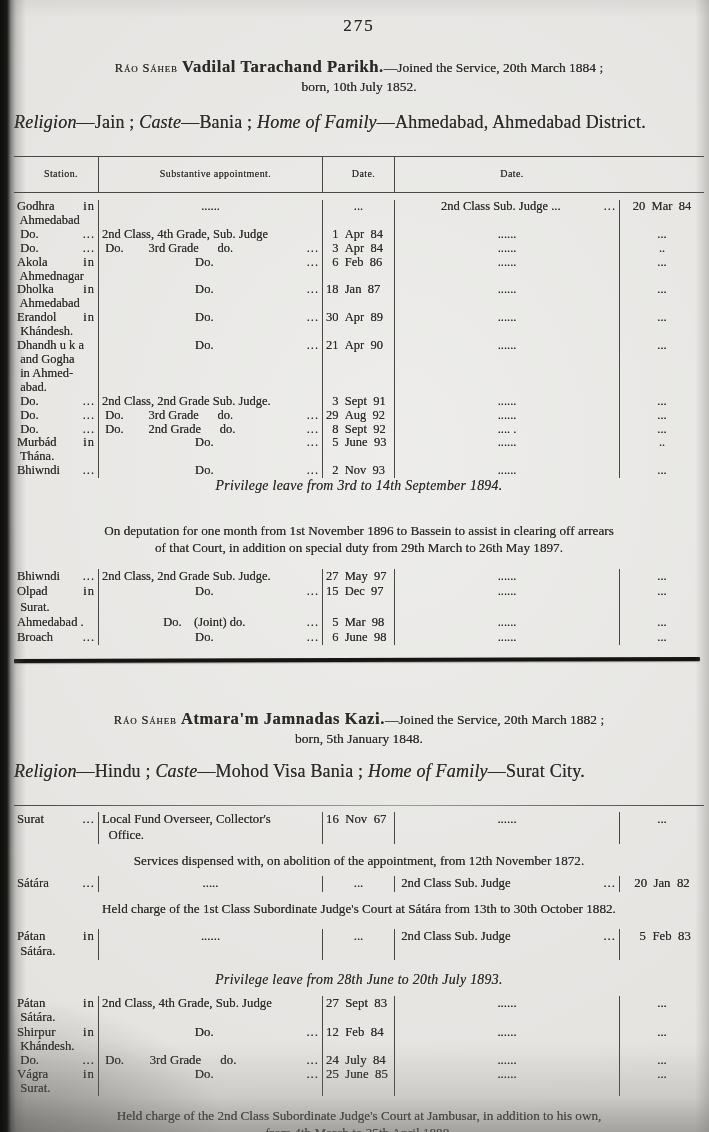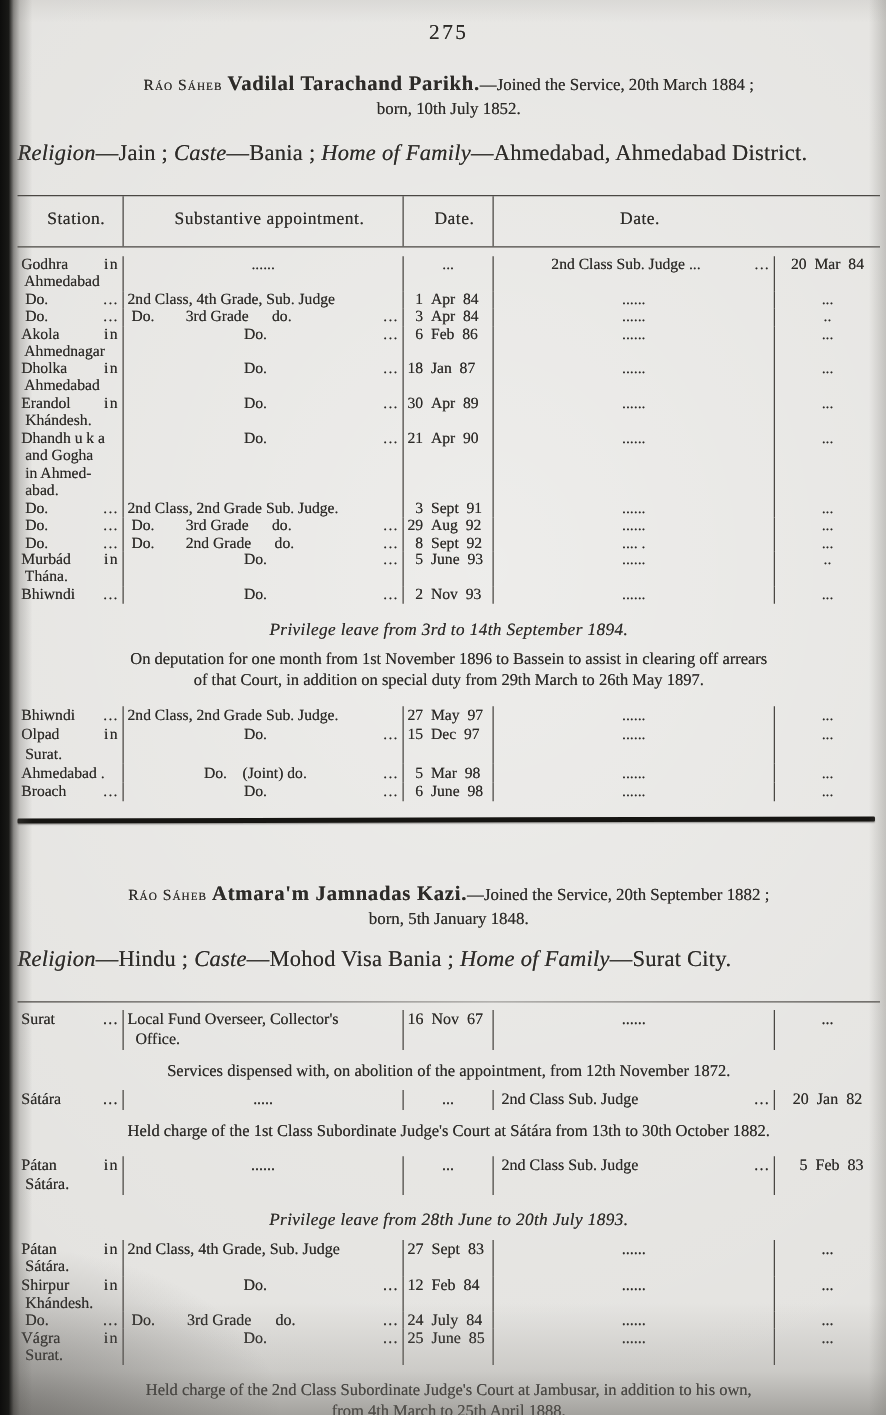--- a/index.html
+++ b/index.html
@@ -40,39 +40,39 @@
   .entry-head .born{font-size:13.5px;line-height:18px;}
 
   .rel{ font-size:18px;margin-top:16px;letter-spacing:.2px;}
   .rel span:nth-child(odd){font-style:italic;}
 
   .tbl{width:690px;margin-top:23px;}
   .trow{display:grid;grid-template-columns:84px 224px 72px 225px 85px;font-size:12.5px;}
   .cell{padding:0 3px;}
   .cell + .cell{border-left:1px solid var(--rule);}
   .thead{border-top:1px solid var(--rule);border-bottom:1px solid var(--rule);}
-  .thead .cell{padding:11px 2px 13px 12px;text-align:center;font-size:14px;letter-spacing:.4px;}
+  .thead .cell{padding:11px 2px 13px 12px;text-align:center;font-size:10px;letter-spacing:.4px;}
   .cl{display:flex;justify-content:space-between;align-items:baseline;}
   .seg-l{white-space:pre;text-align:left;}
   .seg-c{flex:1 1 auto;text-align:center;white-space:pre;}
   .seg-r{white-space:pre;text-align:right;letter-spacing:1px;}
   .rowgroup .trow{line-height:13.9px;}
   .g-a{margin-top:7px;}
   .g-b{margin-top:13px;}
   .g-b .trow{line-height:15.2px;}
   .t2 .trow{line-height:15.8px;font-size:12.8px;}
   .t2-toprule{height:1px;background:linear-gradient(90deg,var(--rule) 0,rgba(74,71,67,.45) 55%,var(--rule) 100%);margin-top:13px;}
   .g2-1{margin-top:6px;}
   .g2-2{margin-top:7px;}
   .g2-3{margin-top:12px;}
   .g2-4{margin-top:8px;}
   .g2-4 .trow{line-height:14.2px;}
 
-  .note-it{font-style:italic;text-align:center;font-size:13.8px;margin-top:13px;letter-spacing:.3px;}
-  .note-rm{text-align:center;font-size:13.2px;line-height:17px;margin-top:6px;}
+  .note-it{font-style:italic;text-align:center;font-size:13.8px;letter-spacing:.3px;}
+  .note-rm{text-align:center;font-size:13.2px;line-height:17px;margin-top:28px;}
   .note-sm{text-align:center;font-size:13.2px;margin-top:9px;}
   .thick-rule{height:4px;background:var(--thick);width:686px;margin-top:13px;transform:rotate(-.15deg);border-radius:1px;
     box-shadow:0 1px 1px rgba(22,21,18,.35);}
   .e2-head{margin-top:47px;}
   .e2-rel{margin-top:13px;}
 </style>
 </head>
 <body>
 
 <div class="shadow-left"></div>
@@ -593,21 +593,21 @@
               <span class="seg-c">...</span>
             </div>
           </div>
         </div>
       </div>
   </div>
 
   <div class="thick-rule"></div>
 
   <div class="entry-head e2-head">
-    <div><span class="sc">Ráo Sáheb</span> <span class="nm">Atmara'm Jamnadas Kazi.</span><span class="jn">—Joined the Service, 20th September 1882 ;</span></div>
+    <div><span class="sc">Ráo Sáheb</span> <span class="nm">Atmara'm Jamnadas Kazi.</span><span class="jn">—Joined the Service, 20th March 1882 ;</span></div>
     <div class="born">born, 5th January 1848.</div>
   </div>
 
   <div class="rel e2-rel">
     <span>Religion</span><span>—Hindu ; </span><span>Caste</span><span>—Mohod Visa Bania ; </span><span>Home of Family</span><span>—Surat City.</span>
   </div>
 
   <div class="tbl t2">
     <div class="t2-toprule"></div>
     <div class="rowgroup g2-1">

